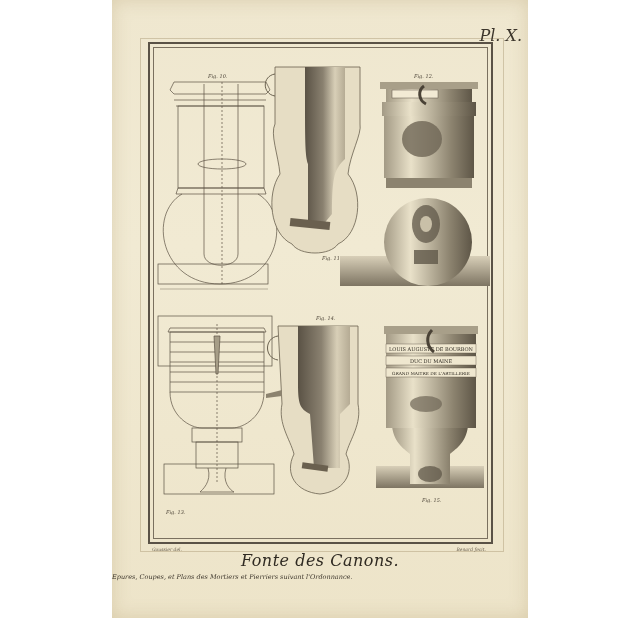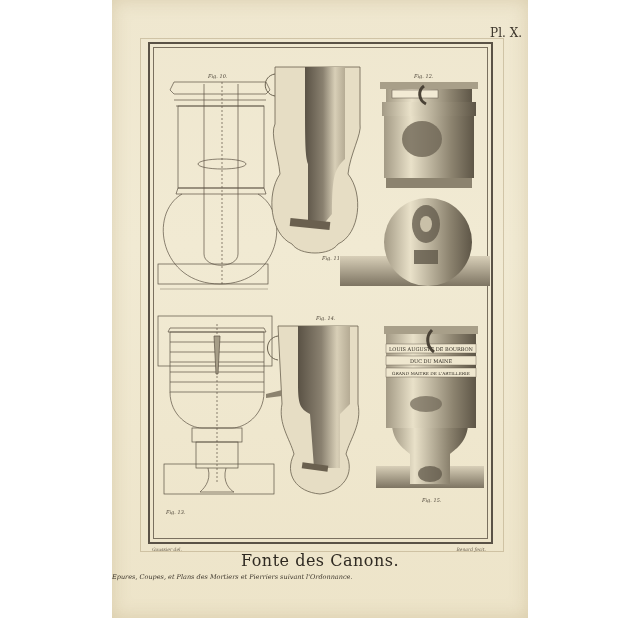--- a/index.html
+++ b/index.html
@@ -3,23 +3,23 @@
 <meta charset="utf-8">
 <style>
   html,body{margin:0;padding:0;background:#ffffff;}
   body{width:640px;height:640px;position:relative;overflow:hidden;font-family:"DejaVu Serif",serif;}
   .paper{position:absolute;left:112px;top:0;width:416px;height:618px;
     background:linear-gradient(180deg,#efe7cf 0%,#f1ead3 40%,#ede4c9 100%);
     box-shadow:inset 0 0 18px rgba(160,130,80,0.25);}
   .plate-mark{position:absolute;left:28px;top:38px;width:362px;height:512px;border:1px solid rgba(150,130,90,0.35);}
   .frame{position:absolute;left:36px;top:42px;width:345px;height:502px;border:2px solid #5a5246;box-sizing:border-box;}
   .frame-inner{position:absolute;left:3px;top:3px;right:3px;bottom:3px;border:1px solid #7a705f;}
-  .pl{position:absolute;right:6px;top:26px;font-size:12px;color:#3d362c;}
+  .pl{position:absolute;right:6px;top:26px;font-style:italic;font-size:16px;color:#3d362c;}
   .credit{position:absolute;font-style:italic;font-size:4.5px;color:#6a604f;}
-  .title{position:absolute;left:0;width:416px;top:551px;text-align:center;font-size:16px;color:#2f2a22;letter-spacing:0.5px;}
+  .title{position:absolute;left:0;width:416px;top:551px;text-align:center;font-style:italic;font-size:16px;color:#2f2a22;letter-spacing:0.5px;}
   .subtitle{position:absolute;left:0;width:416px;top:573px;text-align:left;font-style:italic;font-size:6.5px;color:#3d362c;}
   svg{position:absolute;left:0;top:0;}
 </style>
 </head>
 <body>
 
 <div class="paper">
   <div class="plate-mark"></div>
   <div class="pl">Pl. X.</div>
 

